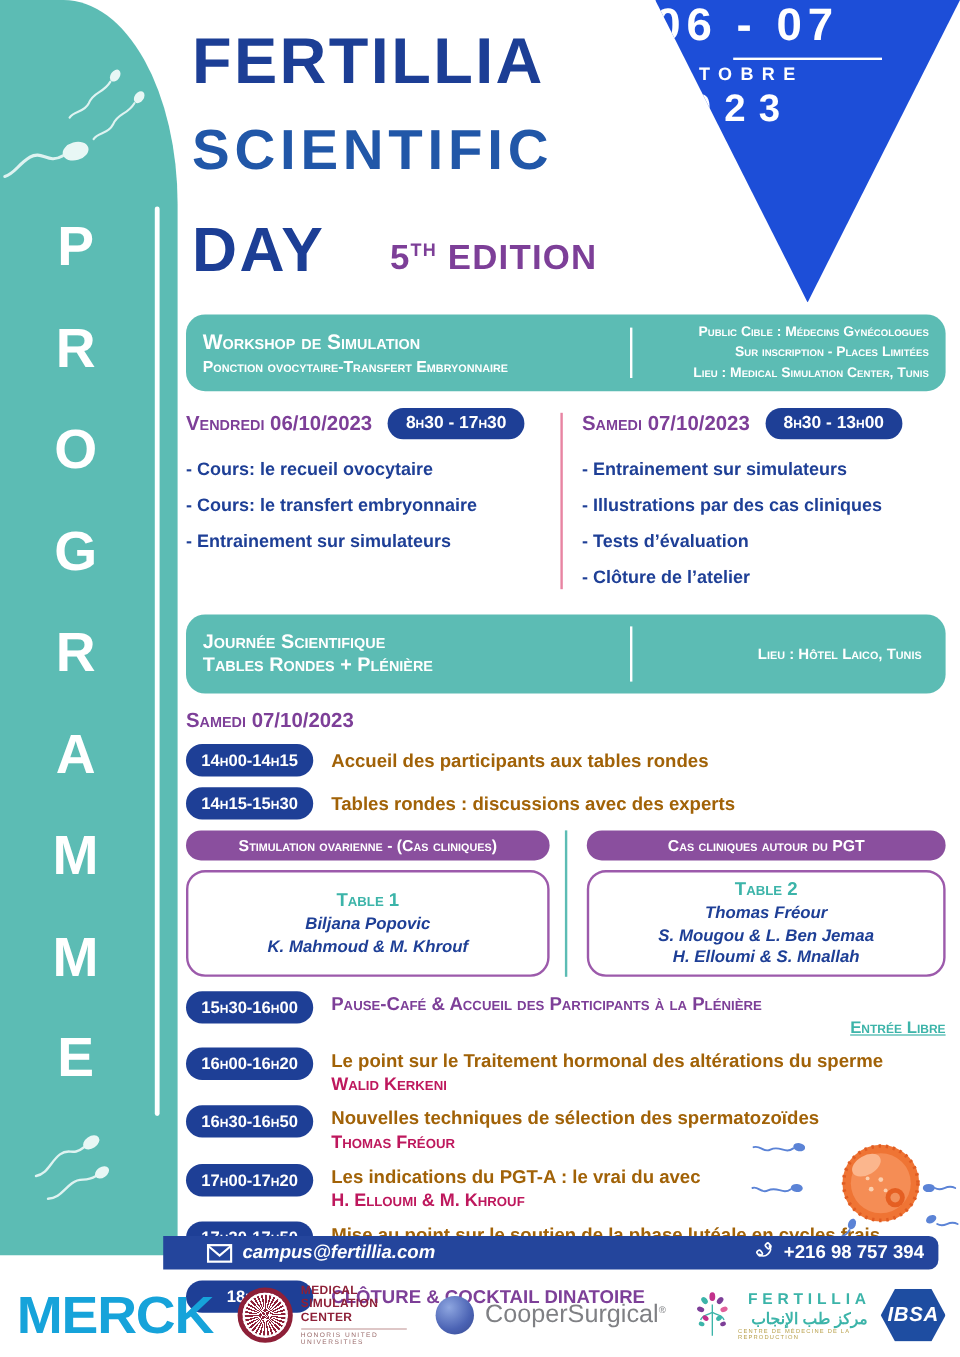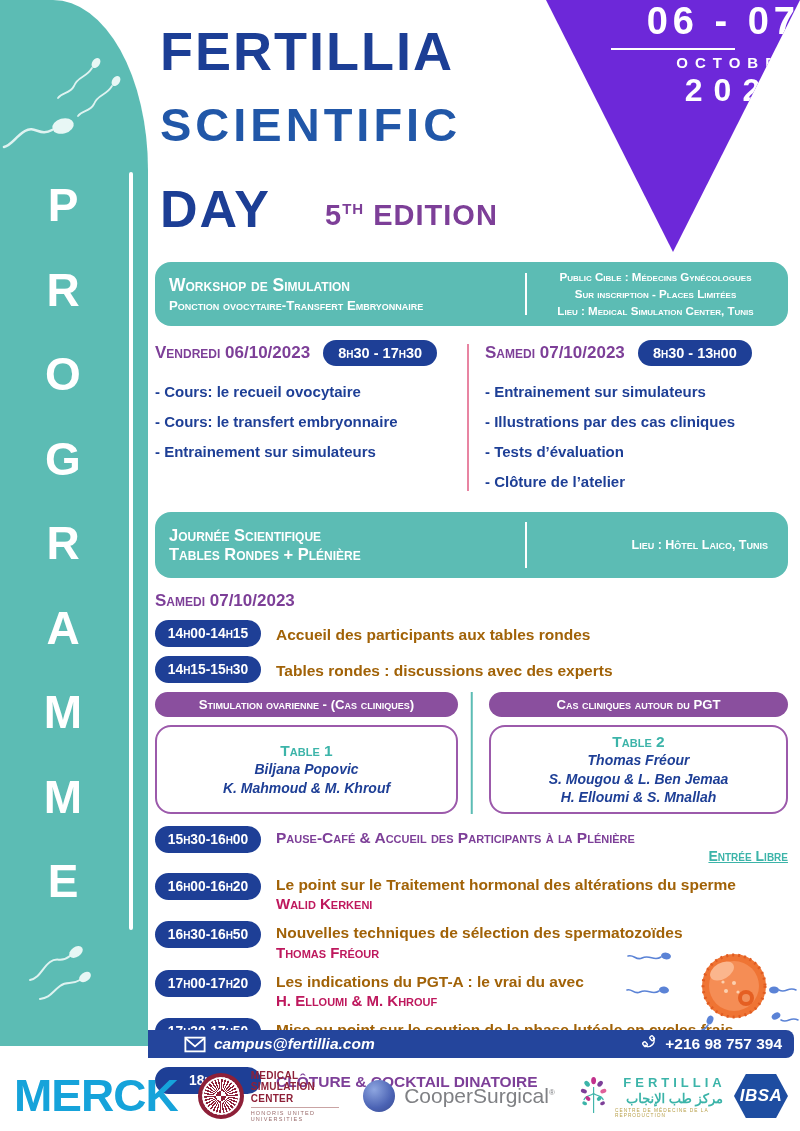--- a/index.html
+++ b/index.html
@@ -19,37 +19,37 @@
 
   
   .title-block{position:absolute;left:160px;top:20px;}
   .t1{font-size:54px;font-weight:800;color:#1c3e95;letter-spacing:2px;}
   .t2{font-size:47px;font-weight:600;color:#2157a8;letter-spacing:4px;margin-top:15px;}
   .t3row{display:flex;align-items:flex-end;gap:54px;margin-top:27px;}
   .t3{font-size:52px;font-weight:800;color:#1c3e95;letter-spacing:2px;}
   .edition{color:#7d3f98;font-weight:800;font-size:29px;padding-bottom:7px;letter-spacing:1px;}
   .edition sup{font-size:15px;vertical-align:super;}
 
-  .triangle{position:absolute;left:546px;top:0;width:254px;height:252px;background:#6d28d9;
-            clip-path:polygon(0 0,100% 0,50% 100%);color:#fff;text-align:right;box-sizing:border-box;padding-top:0;}
+  .triangle{position:absolute;left:546px;top:0;width:254px;height:252px;background:#1d4ed8;
+            clip-path:polygon(0 0,100% 0,50% 100%);color:#fff;text-align:left;box-sizing:border-box;padding-top:0;}
   .tri-days{font-size:38px;font-weight:700;letter-spacing:5px;}
   .tri-rule{width:124px;height:2px;background:#fff;margin:5px auto 4px;}
   .tri-month{font-size:15px;letter-spacing:7px;font-weight:600;}
   .tri-year{font-size:32px;letter-spacing:11px;font-weight:700;margin-top:1px;}
 
   
   .content{position:absolute;left:155px;top:262px;width:633px;}
 
   .banner{background:#5cbcb4;border-radius:16px;color:#fff;display:flex;align-items:center;
           box-sizing:border-box;padding:7px 14px;}
   .b-left{width:346px;}
   .b-title{font-size:17.5px;font-weight:800;}
   .b-sub{font-size:13.2px;font-weight:800;margin-top:2px;}
   .b-div{width:2px;height:42px;background:#fff;margin:0 10px;flex:0 0 2px;}
-  .b-right{flex:1;text-align:center;font-size:11.6px;font-weight:700;line-height:1.45;}
+  .b-right{flex:1;text-align:right;font-size:11.6px;font-weight:700;line-height:1.45;}
 
   .banner2{margin-top:15px;padding:10px 14px;}
   .b2-title{font-size:16.5px;font-weight:800;}
   .b2-right{flex:1;text-align:right;font-size:12.5px;font-weight:700;padding-right:6px;}
   .b2-div{height:46px;}
 
   .days{display:flex;position:relative;margin-top:14px;min-height:128px;}
   .day-col{width:304px;}
   .day-col.rightcol{margin-left:26px;width:300px;}
   .day-head{display:flex;align-items:center;gap:13px;}
@@ -78,21 +78,21 @@
   .rt-col.rightcol{width:299px;}
   .rt-pill{background:#8a4f9e;color:#fff;border-radius:999px;text-align:center;font-weight:700;
            font-size:13.2px;padding:5px 6px;}
   .rt-box{border:2px solid #9c5aab;border-radius:16px;margin-top:8px;flex:1;min-height:72px;
           display:flex;flex-direction:column;justify-content:center;text-align:center;padding:6px 4px;}
   .rt-table{color:#3cb4a9;font-weight:800;font-size:15.5px;}
   .rt-name{color:#1e3f96;font-style:italic;font-weight:600;font-size:14px;line-height:1.3;}
   .rt-div{position:absolute;left:50%;transform:translateX(-50%);top:0;bottom:0;width:2.5px;background:#5cbcb4;}
 
   
-  .footer-bar{position:absolute;left:148px;top:1030px;width:646px;height:28px;background:#24459c;
+  .footer-bar{position:absolute;left:136px;top:1030px;width:646px;height:28px;background:#24459c;
               border-radius:0 8px 8px 0;display:flex;align-items:center;justify-content:space-between;
               color:#fff;box-sizing:border-box;padding:0 12px 0 36px;}
   .f-email{display:flex;align-items:center;gap:8px;font-style:italic;font-weight:700;font-size:15.5px;}
   .f-phone{display:flex;align-items:flex-start;gap:6px;font-weight:700;font-size:15.5px;}
 
   .sponsors{position:absolute;left:0;top:1063px;width:800px;height:66px;display:flex;align-items:center;}
   .merck{margin-left:14px;font-size:46px;font-weight:900;color:#16a3da;letter-spacing:-1px;transform:scaleY(.95);}
   .msc{margin-left:20px;display:flex;align-items:center;gap:7px;}
   .msc-badge{width:38px;height:38px;border-radius:50%;flex:0 0 38px;
              background:repeating-conic-gradient(#8e2038 0deg 6deg,#fff 6deg 12deg);

